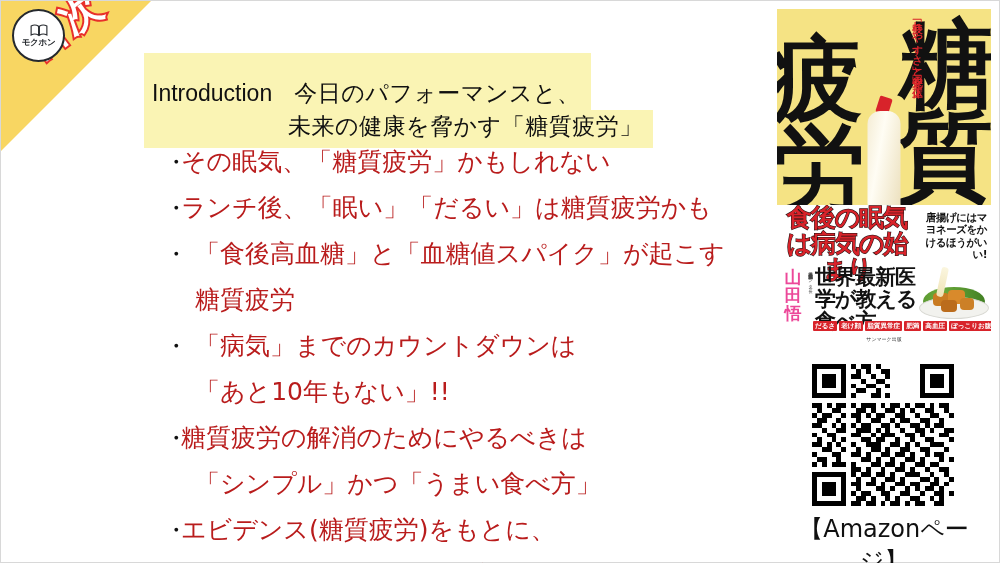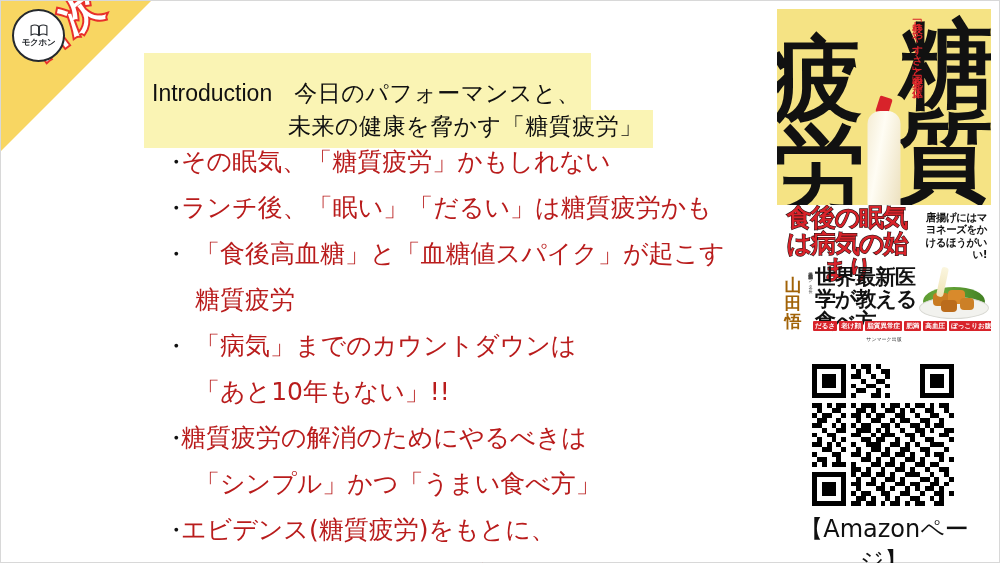--- a/index.html
+++ b/index.html
@@ -67,23 +67,23 @@
     background:linear-gradient(100deg,#f4ecd4 0%,#fffdf4 38%,#ece0bd 100%);}
 
   .cv-bot{position:relative;height:142px;background:#ffffff;overflow:hidden;}
   .hl-red{position:absolute;left:4px;top:0;width:132px;color:#d8232a;
     font-weight:bold;font-size:25px;line-height:1.02;letter-spacing:-1px;
     font-family:"DejaVu Sans",sans-serif;
     -webkit-text-stroke:1px #111;paint-order:stroke fill;text-align:center;}
   .hl-side{position:absolute;right:4px;top:6px;width:70px;color:#111;
     font-weight:bold;font-size:10.5px;line-height:1.18;letter-spacing:-0.5px;
     font-family:"DejaVu Sans",sans-serif;text-align:right;}
-  .author{position:absolute;left:4px;top:64px;width:24px;color:#a16207;
+  .author{position:absolute;left:4px;top:64px;width:24px;color:#ec4899;
     font-weight:bold;font-size:17px;line-height:1.05;text-align:center;
-    font-family:"DejaVu Sans",sans-serif;margin-top:8px;}
+    font-family:"DejaVu Sans",sans-serif;}
   .author-sub{position:absolute;left:27px;top:64px;width:9px;height:44px;
     color:#444;font-size:4.2px;writing-mode:vertical-rl;line-height:1.25;
     font-family:"DejaVu Sans",sans-serif;}
   .hl-black{position:absolute;left:38px;top:62px;width:116px;color:#111;
     font-weight:bold;font-size:21px;line-height:1.04;letter-spacing:-1px;
     font-family:"DejaVu Sans",sans-serif;}
   .food{position:absolute;right:2px;top:62px;width:72px;height:52px;}
   .fd-leaf{position:absolute;left:6px;top:20px;width:62px;height:28px;
     background:radial-gradient(circle at 30% 40%,#6fae3c,#3f7d22);border-radius:50%;}
   .fd-plate{position:absolute;left:2px;top:30px;width:68px;height:20px;

